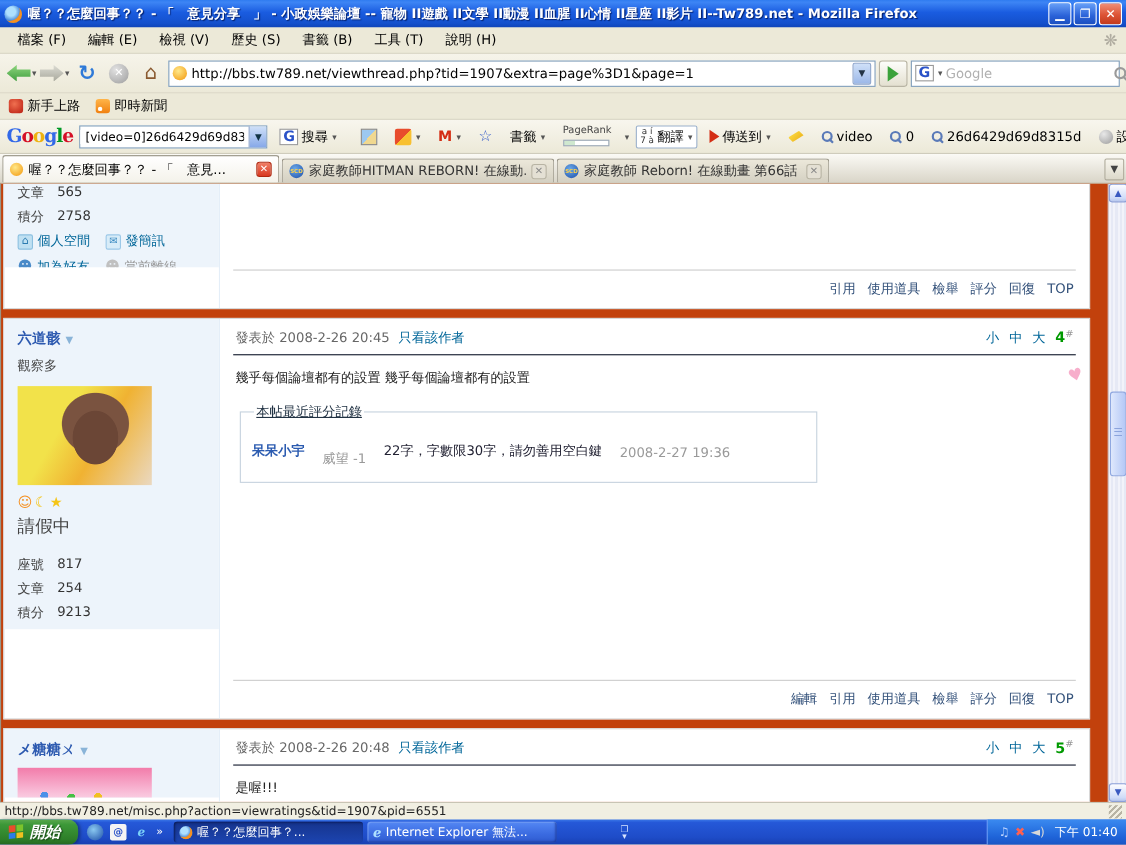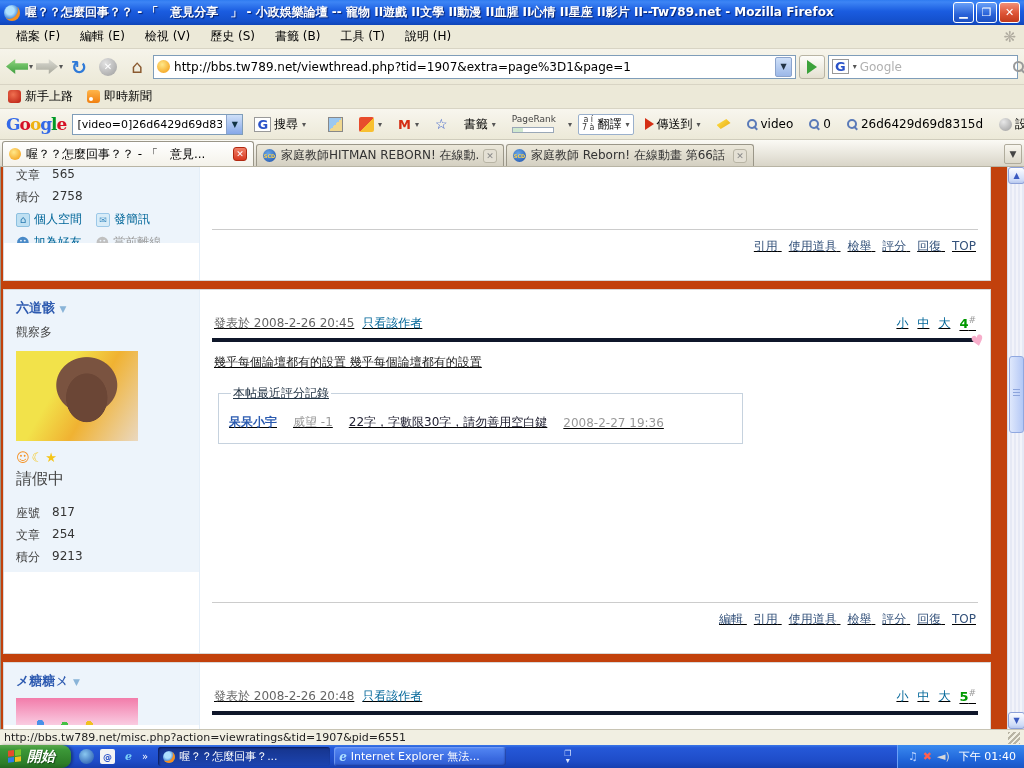--- a/index.html
+++ b/index.html
@@ -87,22 +87,22 @@
   .bulb-sm { width:12px; height:12px; border-radius:50%; background:radial-gradient(circle at 40% 35%,#ffe88a,#f5a623 80%); flex:0 0 auto; }
   .tab-list-btn { margin-left:auto; width:18px; height:20px; display:flex; align-items:center; justify-content:center; font-size:9px; color:#444; border:1px solid #b0ac9c; border-radius:2px; background:linear-gradient(180deg,#f8f6ee,#dcd8ca); margin-bottom:2px; }
 
   
   .viewport { flex:1; background:#c2410c; position:relative; overflow:hidden; border-left:1px solid #9a9688; }
   .page { position:absolute; left:2px; top:0; width:988px; }
   .post { display:flex; background:#fff; border:1px solid #d8d8d8; position:relative; }
   .post + .post { margin-top:8px; }
   .side { width:196px; flex:0 0 auto; border-right:1px solid #e4eef8; }
   .side-inner { background:#edf4fb; padding:6px 12px 10px; overflow:hidden; }
-  .main { flex:1; display:flex; flex-direction:column; padding:16px 12px; position:relative;text-decoration:underline; }
-  .post-head { display:flex; align-items:flex-end; font-size:12px; padding:9px 2px 6px; border-bottom:4px solid #0f172a; }
+  .main { flex:1; display:flex; flex-direction:column; padding:0 12px; position:relative; }
+  .post-head { display:flex; align-items:flex-end; font-size:12px; padding:9px 2px 6px; border-bottom:1px solid #0f172a; }
   .posted { color:#666; }
   .teal-link { color:#069; margin-left:8px; }
   .head-right { margin-left:auto; display:flex; align-items:center; gap:9px; }
   .size-link { color:#069; }
   .floor { color:#090; font-weight:bold; font-size:13px; }
   .floor sup { color:#999; font-size:9px; font-weight:normal; }
   .post-body { padding:12px 2px; font-size:12px; color:#222; flex:1; }
   .post-foot { margin-top:auto; border-top:1px solid #ccc; text-align:right; padding:8px 2px 9px; font-size:12px; }
   .foot-link { color:#33517a; margin-left:7px; }
   .stat-row { font-size:12px; color:#444; padding:2.5px 0; display:flex; gap:12px; }
@@ -135,21 +135,21 @@
   .medals { font-size:13px; padding:1px 0 3px; letter-spacing:2px; }
   .m-smile { color:#f59020; }
   .m-moon { color:#f5c518; }
   .m-star { color:#f5c518; }
   .status-txt { font-size:16px; color:#444; padding:1px 0 12px; }
   .rose-ico { position:absolute; right:6px; top:42px; color:#f7aecb; font-size:15px; transform:rotate(-15deg); }
   fieldset.rating { margin:14px 0 0 4px; width:525px; border:1px solid #c6d2de; padding:8px 10px 12px; }
   fieldset.rating legend { font-size:12px; color:#234; text-decoration:underline; padding:0 2px; margin-left:2px; }
   .rating-row { display:flex; gap:16px; font-size:12px; align-items:center; padding-top:4px; }
   .rating-user { color:#2b5bb0; font-weight:bold; }
-  .rating-field { color:#999; }
+  .rating-field { color:#999;margin-top:14px; }
   .rating-reason { color:#223; }
   .rating-time { color:#999; }
   .clip-first { margin-top:-9px; }
 
   
   .scrollbar { position:absolute; right:0; top:0; width:17px; height:100%; background:repeating-linear-gradient(90deg,#f2f3fa 0 2px,#e6e9f5 2px 4px); border-left:1px solid #d8dce8; }
   .sb-btn { position:absolute; left:0; width:17px; height:17px; background:linear-gradient(180deg,#fdfdff,#cfdcf8 80%,#b8c8ee); border:1px solid #8ca0d8; border-radius:3px; color:#3a5ac0; font-size:8px; display:flex; align-items:center; justify-content:center; }
   .sb-up { top:0; }
   .sb-down { bottom:0; }
   .sb-thumb { position:absolute; left:1px; top:189px; width:15px; height:77px; background:linear-gradient(90deg,#dfe8fc,#b4c8f6); border:1px solid #90a8e0; border-radius:3px; }

